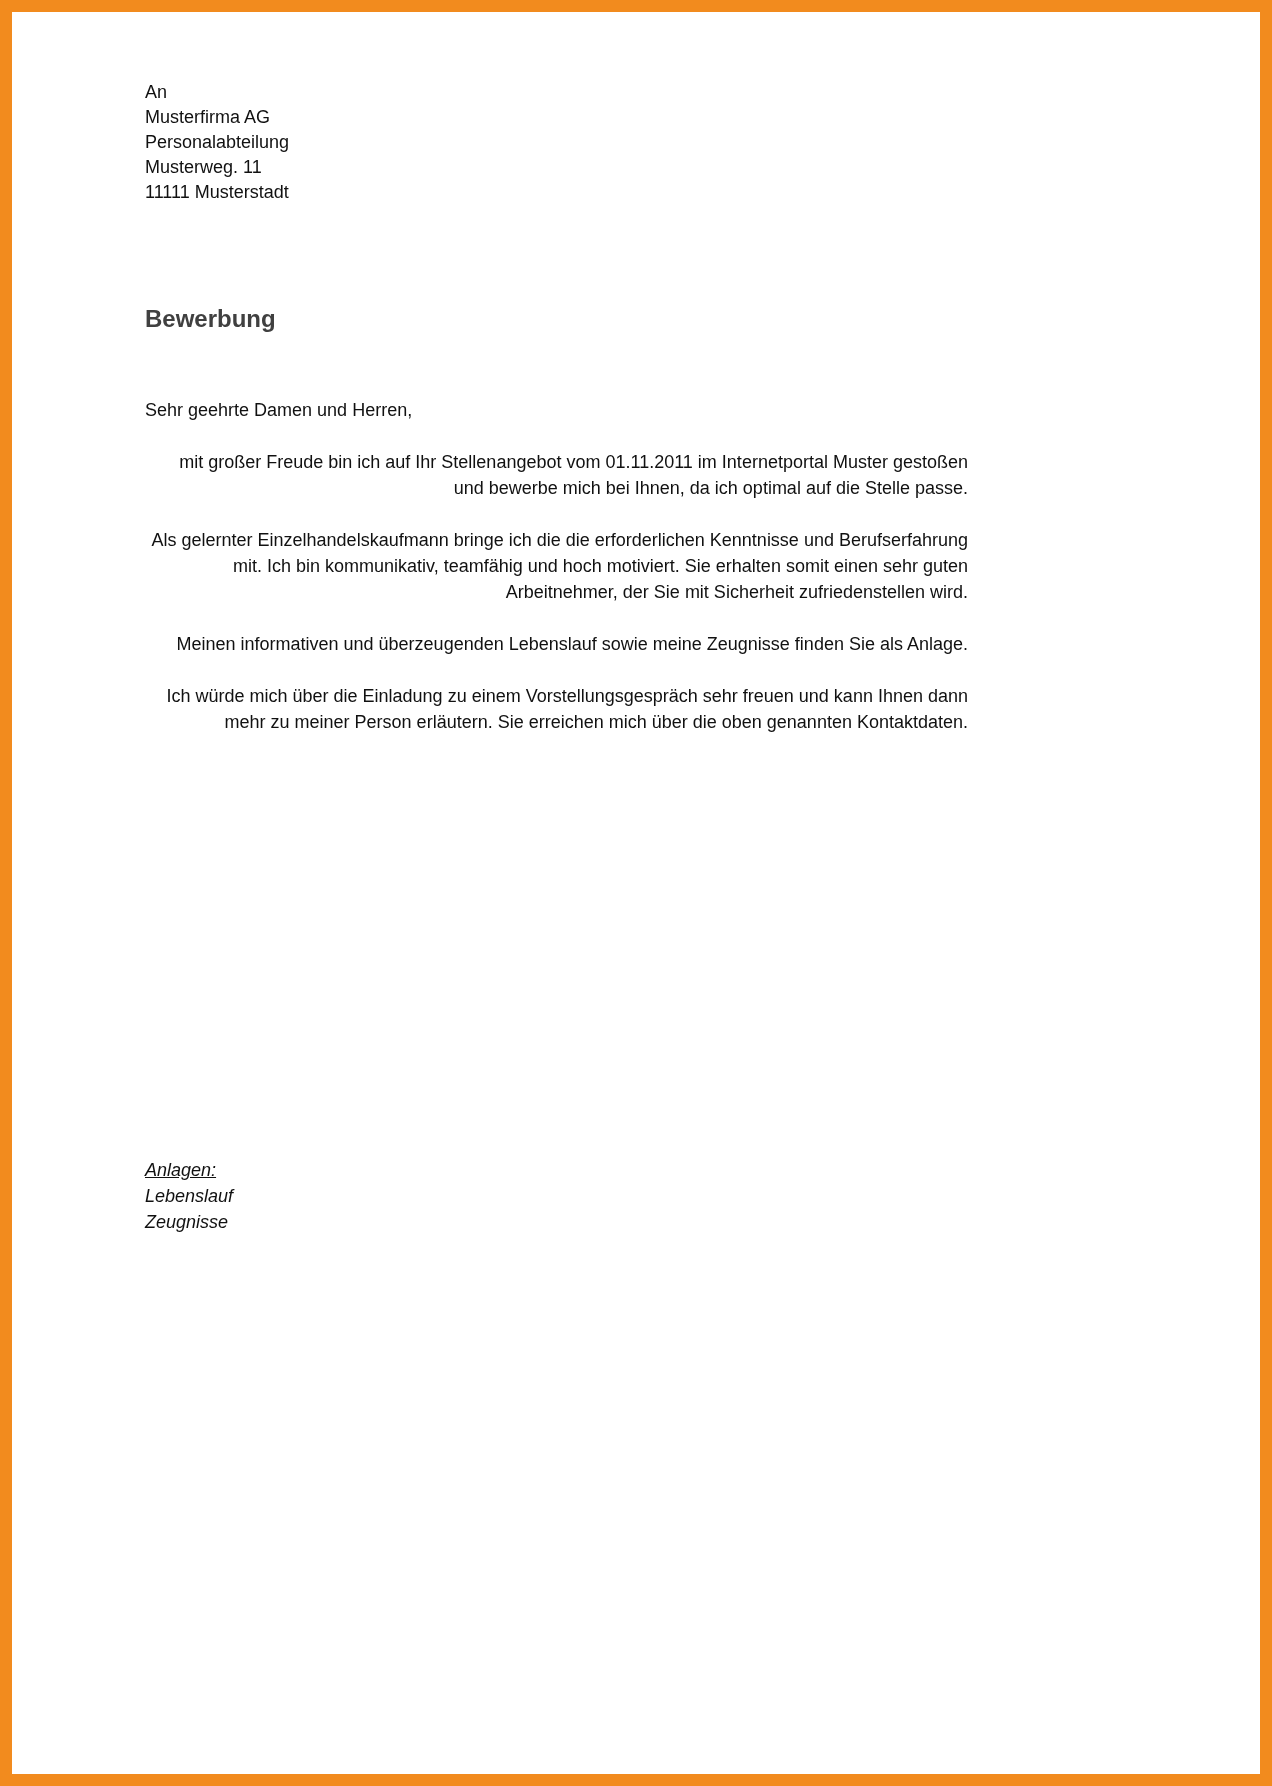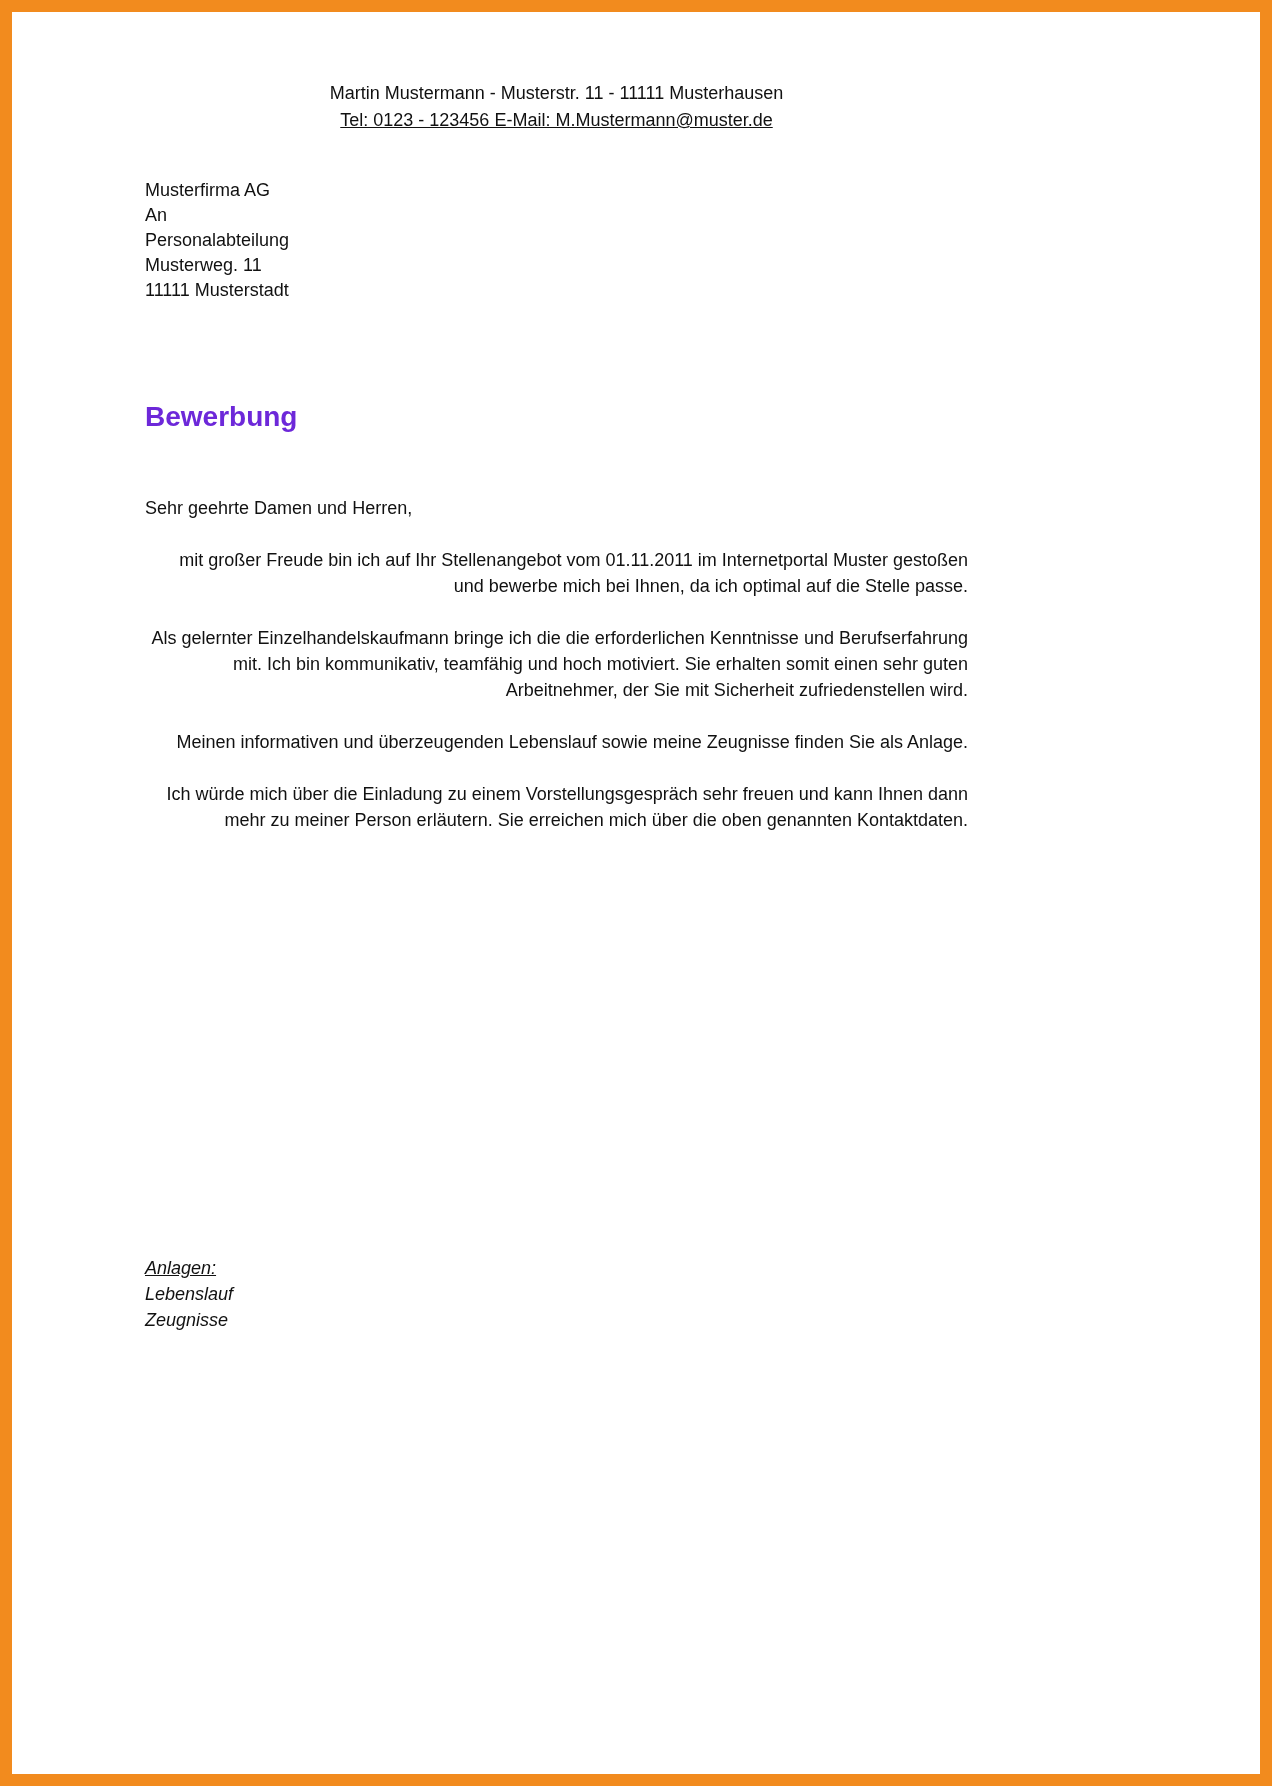--- a/index.html
+++ b/index.html
@@ -42,24 +42,24 @@
     margin-top: 62px;
   }
   .recipient {
     margin-top: 44px;
   }
   .recipient div {
     line-height: 25px;
   }
   .subject {
     margin-top: 96px;
-    font-size: 28px;
+    font-size: 24px;
     font-weight: bold;
     line-height: 36px;
-    color: #6d28d9;
+    color: #404040;
   }
   .salutation {
     margin-top: 60px;
   }
   .para {
     margin-top: 26px;
     text-align: right;
   }
   .closing {
     margin-top: 46px;
@@ -78,29 +78,25 @@
     text-decoration: underline;
   }
 </style>
 </head>
 <body>
 
 <div class="frame">
   <div class="page">
     <div class="letter">
 
-      <div class="sender">
-        <div>Martin Mustermann - Musterstr. 11 - 11111 Musterhausen</div>
-        <div class="underlined">Tel: 0123 - 123456 E-Mail: M.Mustermann@muster.de</div>
-      </div>
 
 
       <div class="recipient">
+        <div>An</div>
         <div>Musterfirma AG</div>
-        <div>An</div>
         <div>Personalabteilung</div>
         <div>Musterweg. 11</div>
         <div>11111 Musterstadt</div>
       </div>
 
       <div class="subject">Bewerbung</div>
 
       <div class="salutation">Sehr geehrte Damen und Herren,</div>
 
       <div class="para">mit großer Freude bin ich auf Ihr Stellenangebot vom 01.11.2011 im Internetportal Muster gestoßen und bewerbe mich bei Ihnen, da ich optimal auf die Stelle passe.</div>

